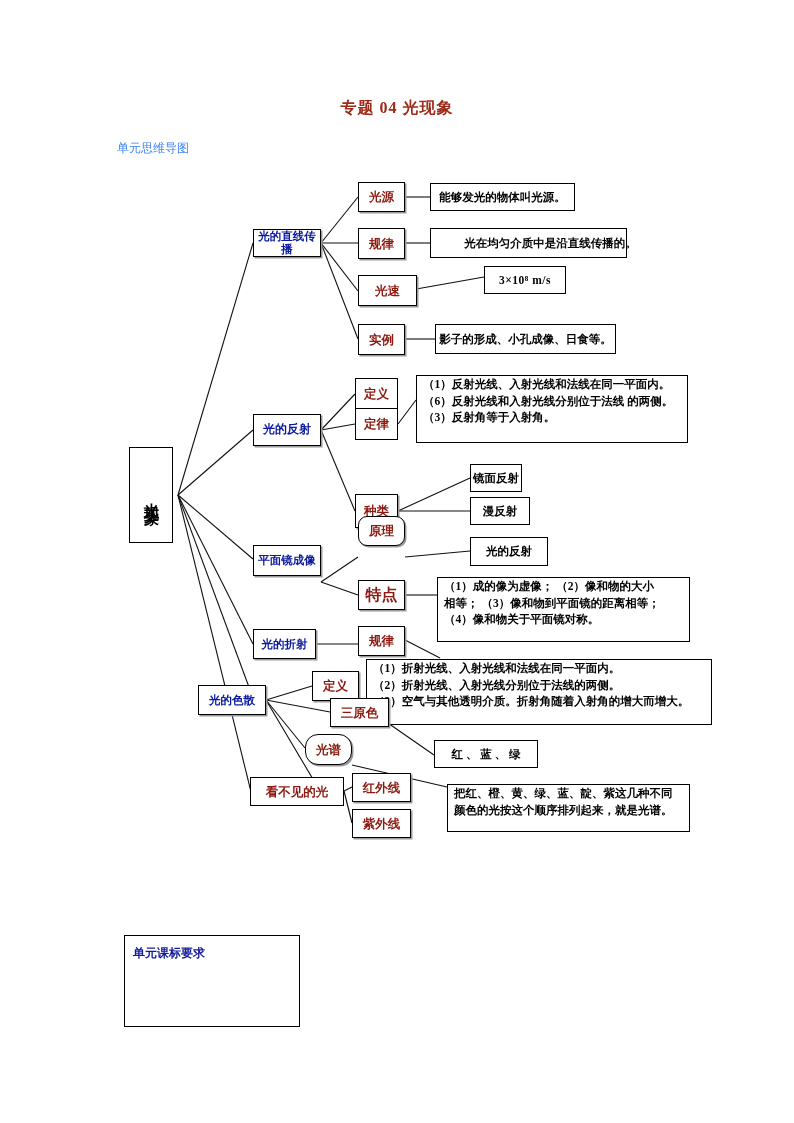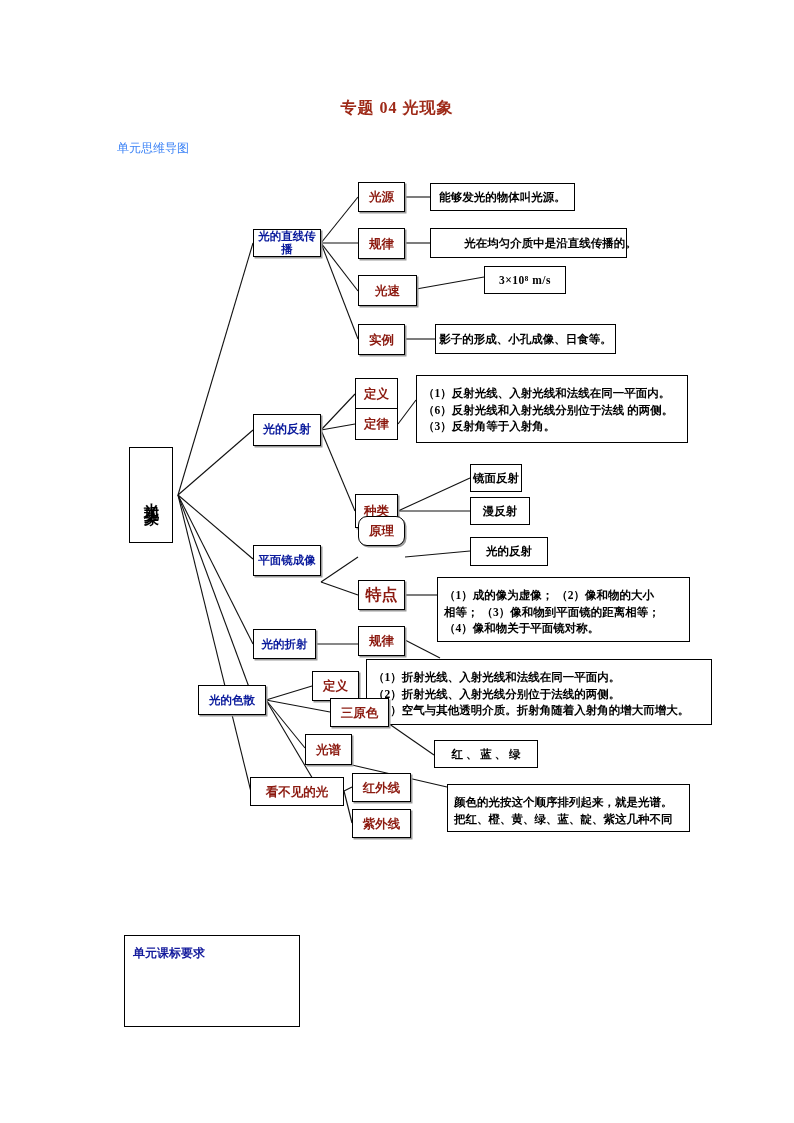--- a/index.html
+++ b/index.html
@@ -38,21 +38,21 @@
 
   .node.root{
     writing-mode:vertical-rl;text-orientation:upright;
     letter-spacing:4px;font-weight:bold;color:#000;
     padding-top:4px;
   }
 
   .detail{
     position:absolute;box-sizing:border-box;border:1px solid #000;background:#fff;
     font-weight:bold;color:#000;font-size:11.5px;line-height:1.45;
-    padding:9px 6px;
+    padding:0 6px;
     font-family:"Liberation Serif","DejaVu Serif",serif;
   }
   .detail.center{display:flex;align-items:center;justify-content:center;padding:0;}
   .detail .ln{display:block;white-space:nowrap;}
   .mono{font-family:"Liberation Serif","DejaVu Serif",serif;letter-spacing:0.5px;}
 
   .req-box{
     position:absolute;left:124px;top:935px;width:176px;height:92px;
     border:1px solid #000;background:#fff;box-sizing:border-box;
   }
@@ -219,26 +219,26 @@
     <div class="node red sh" style="left:312px;top:671px;width:47px;height:30px;font-size:12.5px;">
       <span>定义</span>
     </div>
     <div class="node red sh" style="left:330px;top:698px;width:59px;height:29px;font-size:12.5px;">
       <span>三原色</span>
     </div>
     <div class="detail center" style="left:434px;top:740px;width:104px;height:28px;">
       <span class="ln">红 、 蓝 、 绿</span>
     </div>
 
-    <div class="node red sh" style="left:305px;top:734px;width:47px;height:31px;font-size:12.5px;">
+    <div class="node red sh" style="left:305px;top:734px;width:47px;height:31px;font-size:12.5px;border-radius:13px;">
       <span>光谱</span>
     </div>
     <div class="detail" style="left:447px;top:784px;width:243px;height:48px;">
+      <span class="ln">把红、橙、黄、绿、蓝、靛、紫这几种不同</span>
       <span class="ln">颜色的光按这个顺序排列起来，就是光谱。</span>
-      <span class="ln">把红、橙、黄、绿、蓝、靛、紫这几种不同</span>
     </div>
 
     <div class="node red" style="left:250px;top:777px;width:94px;height:29px;font-size:12.5px;">
       <span>看不见的光</span>
     </div>
     <div class="node red sh" style="left:352px;top:773px;width:59px;height:29px;font-size:12.5px;">
       <span>红外线</span>
     </div>
     <div class="node red sh" style="left:352px;top:809px;width:59px;height:29px;font-size:12.5px;">
       <span>紫外线</span>

